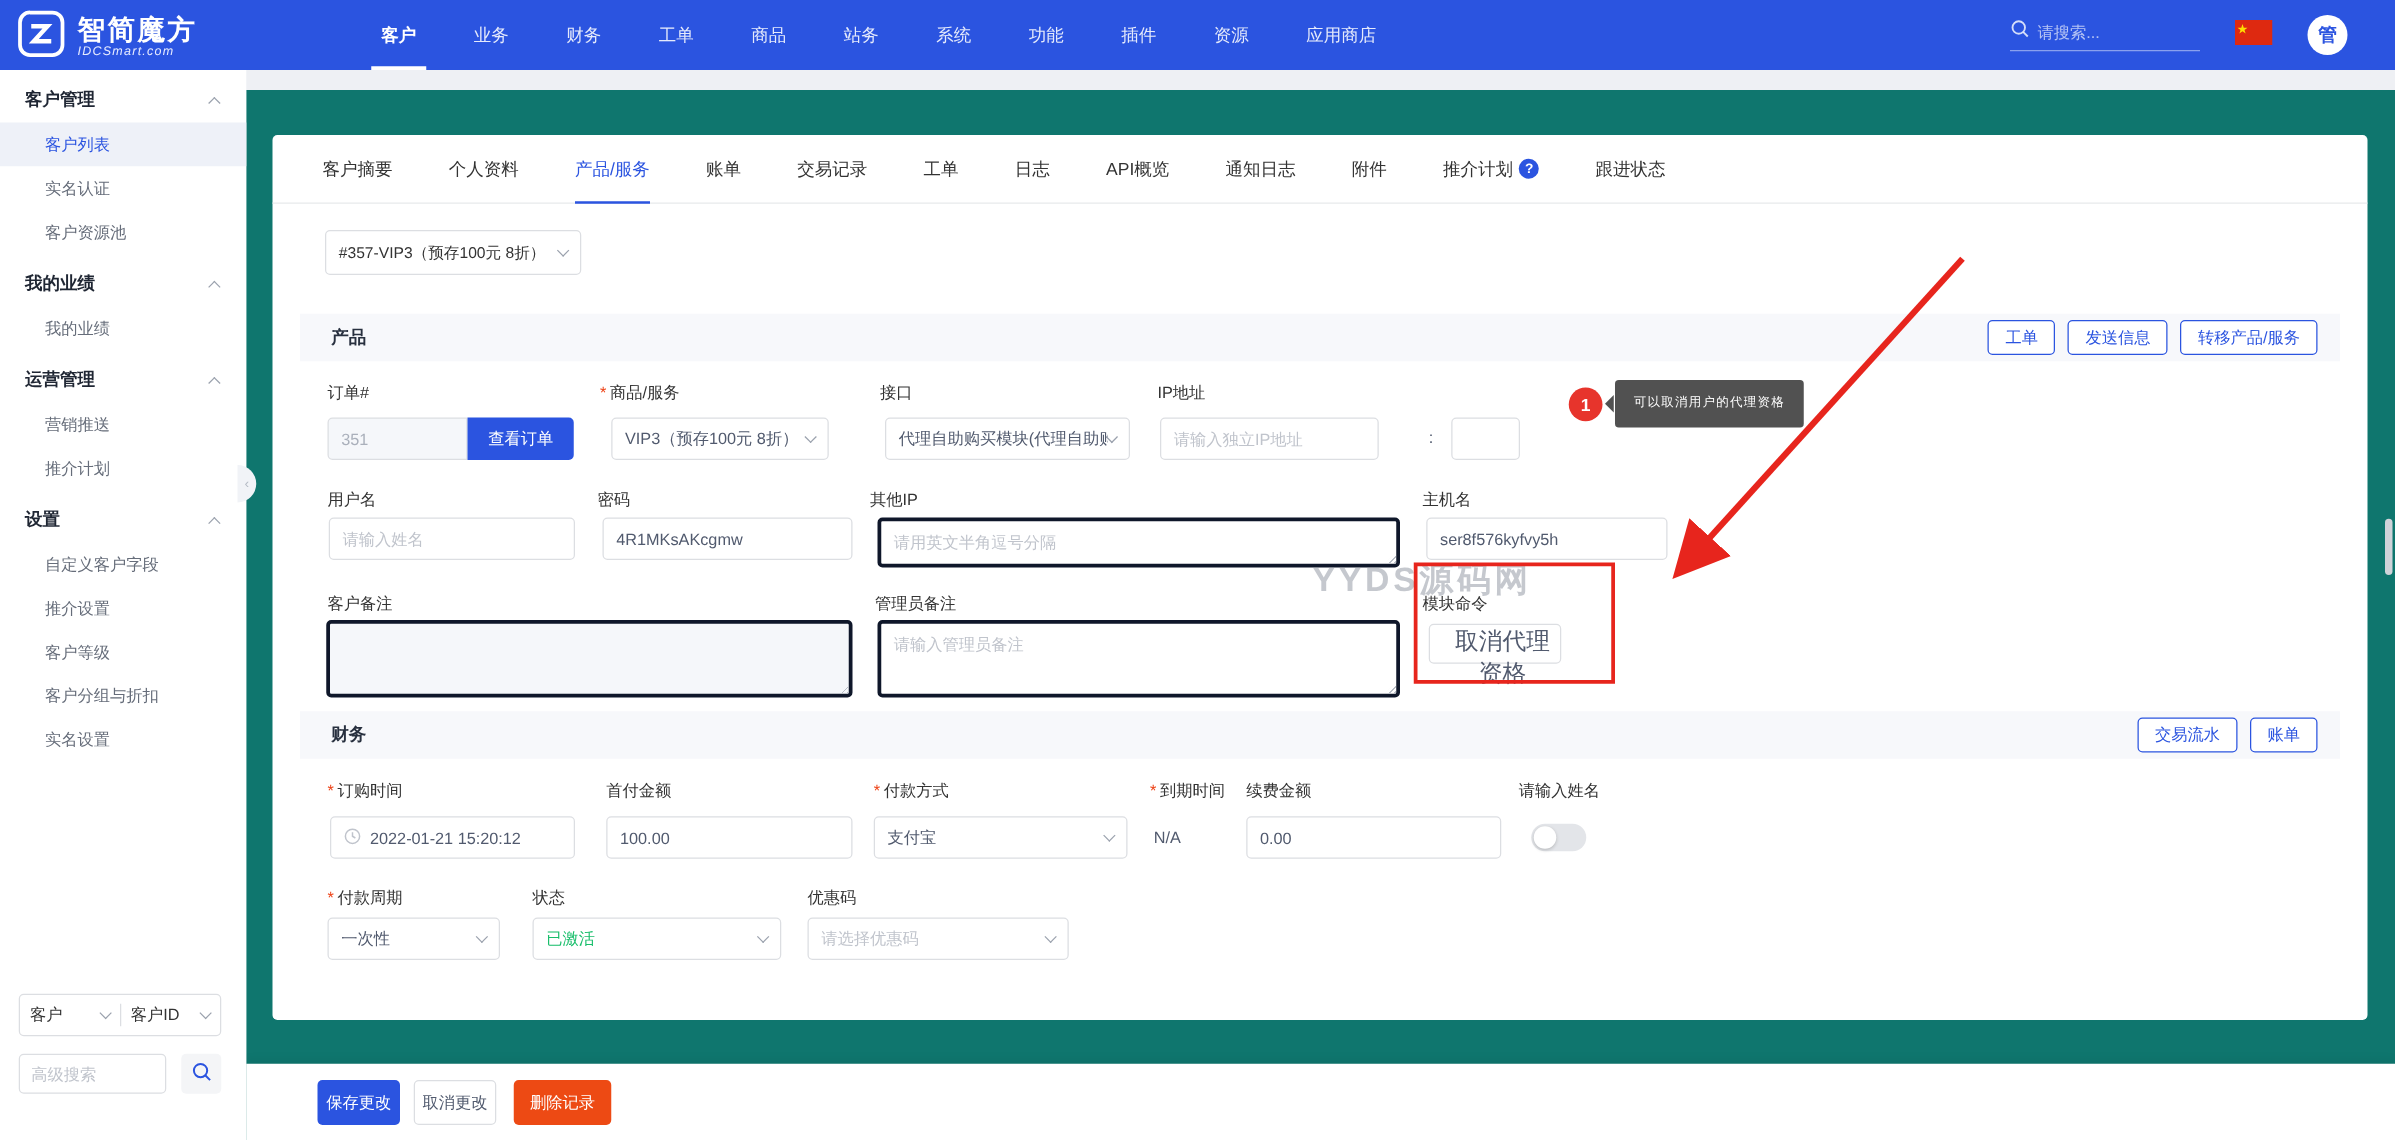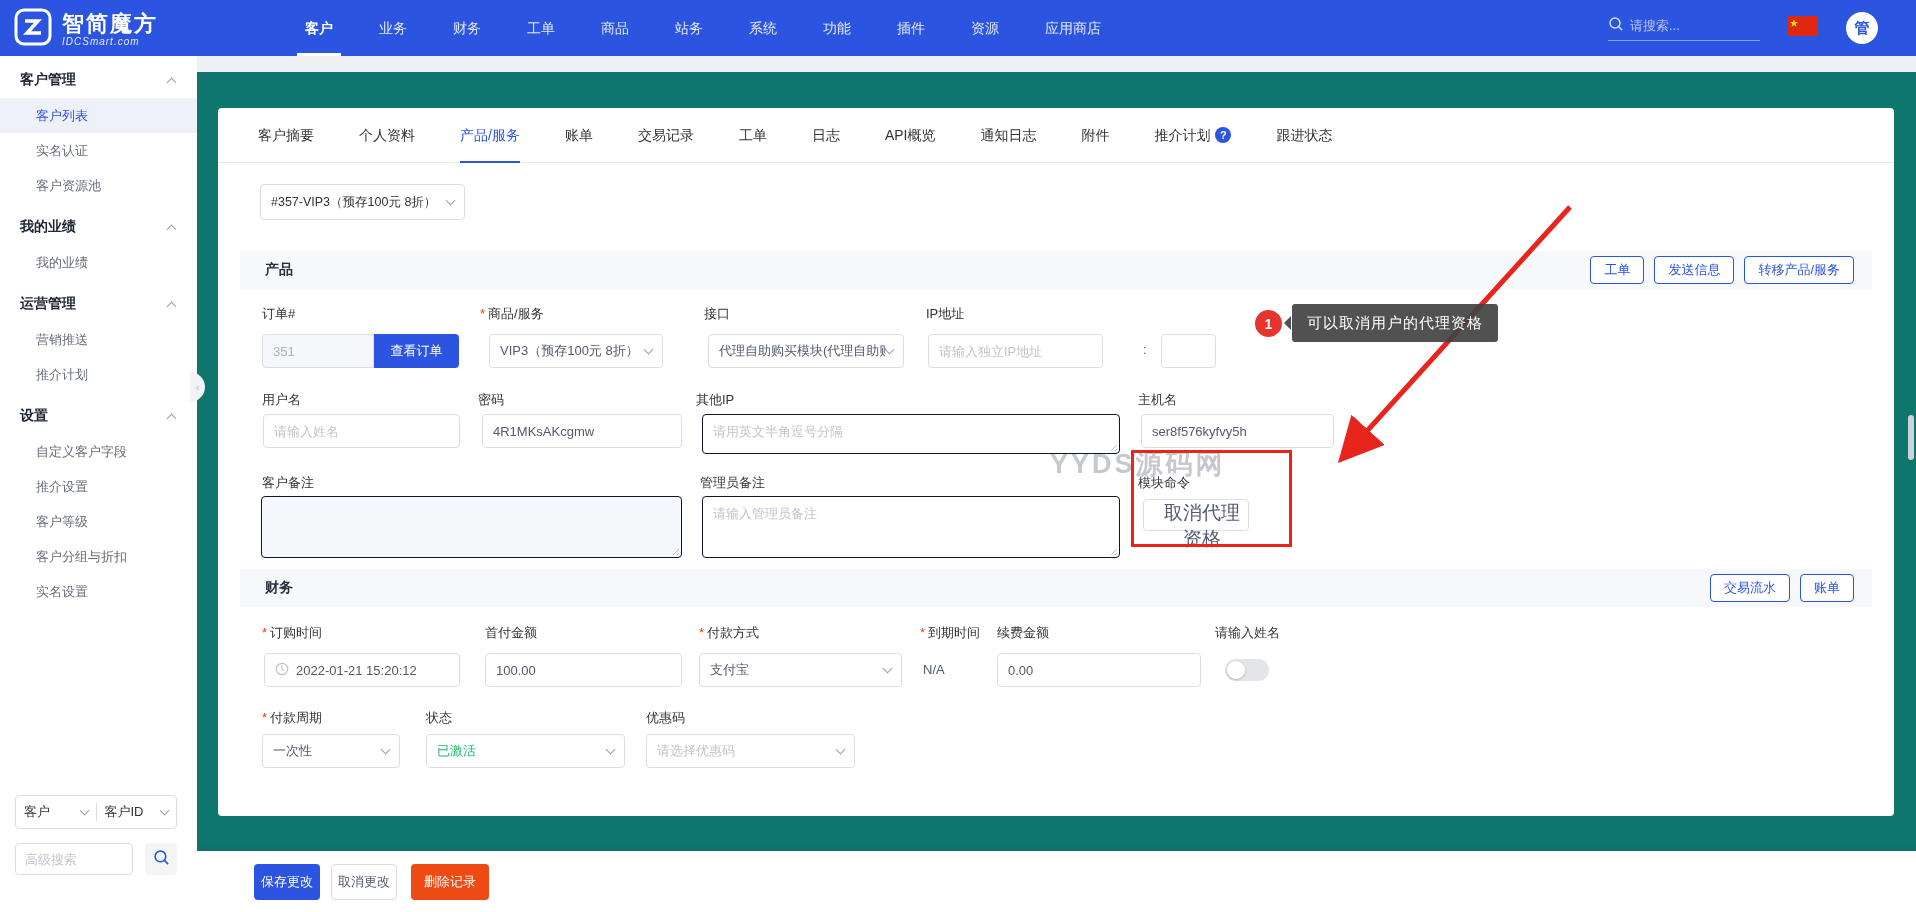--- a/index.html
+++ b/index.html
@@ -72,21 +72,21 @@
   .req { color:#ed4014; margin-right:3px; }
   .inp { position:absolute; height:34px; border:1px solid #dcdee2; border-radius:4px; font-size:13px; color:#515a6e;
     padding:0 10px; outline:none; background:#fff; }
   .inp::placeholder { color:#c0c4cc; }
   .inp:disabled { background:#f5f7fa; color:#aab0bb; }
   .sel { position:absolute; height:34px; border:1px solid #dcdee2; border-radius:4px; background:#fff; font-size:13px; color:#515a6e;
     display:flex; align-items:center; justify-content:space-between; padding:0 10px; cursor:pointer; overflow:hidden; white-space:nowrap; }
   .sel .txt { overflow:hidden; text-overflow:clip; white-space:nowrap; }
   .sel .placeholder { color:#c0c4cc; }
   .ta-wrap { position:absolute; }
-  .ta { width:100%; height:100%; border:1px solid #0f172a; border-radius:4px; font-size:13px; color:#515a6e; padding:8px 10px;
+  .ta { width:100%; height:100%; border:3px solid #0f172a; border-radius:4px; font-size:13px; color:#515a6e; padding:8px 10px;
     outline:none; resize:none; font-family:inherit; background:#fff; }
   .ta::placeholder { color:#c0c4cc; }
   .ta:disabled { background:#f5f7fa; }
   .grip { position:absolute; right:3px; bottom:3px; width:9px; height:9px;
     background:repeating-linear-gradient(135deg,transparent,transparent 2px,#b9bec7 2px,#b9bec7 3px);
     clip-path:polygon(100% 0,100% 100%,0 100%); pointer-events:none; }
   .btn-blue { background:#2b54e0; color:#fff; border:none; border-radius:4px; font-size:13px; cursor:pointer; }
   .btn-white { background:#fff; color:#515a6e; border:1px solid #dcdee2; border-radius:4px; font-size:19px; cursor:pointer;padding-left:12px; }
   .colon { position:absolute; font-size:13px; color:#515a6e; }
   .toggle { position:absolute; width:44px; height:22px; border-radius:11px; background:#e3e5e9; cursor:pointer; }
@@ -102,21 +102,21 @@
   .btn-cancel { left:134px; width:66px; background:#fff; color:#515a6e; border:1px solid #dcdee2; }
   .btn-del { left:214px; width:78px; background:#ed4a14; color:#fff; border:none; }
 
   
   .watermark { position:absolute; left:1050px; top:446px; font-size:27px; font-weight:900; letter-spacing:3px;
     color:rgba(140,146,158,.5); z-index:30; pointer-events:none; }
   .anno-rect { position:absolute; left:1131px; top:450px; width:161px; height:97px; border:3px solid #e7251d; z-index:35; pointer-events:none; }
   .anno-badge { position:absolute; left:1255px; top:310px; width:27px; height:27px; border-radius:50%; background:#e7342c;
     color:#fff; font-size:14px; font-weight:bold; display:flex; align-items:center; justify-content:center; z-index:36; }
   .anno-tip { position:absolute; left:1292px; top:304px; height:38px; background:rgba(66,66,66,.92); color:#fff;
-    font-size:15px; line-height:38px; padding:0 15px; border-radius:3px; white-space:nowrap; z-index:36; letter-spacing:1px; }
+    font-size:10px; line-height:38px; padding:0 15px; border-radius:3px; white-space:nowrap; z-index:36; letter-spacing:1px; }
   .anno-tip::before { content:""; position:absolute; left:-8px; top:12px; border:7px solid transparent; border-right-color:rgba(66,66,66,.92); border-left:none; }
   .anno-arrow { position:absolute; left:0; top:0; width:1916px; height:912px; z-index:34; pointer-events:none; }
   .scroll-thumb { position:absolute; right:2px; top:415px; width:6px; height:45px; border-radius:3px; background:#cfd3d9; z-index:40; }
 </style>
 </head>
 <body>
 
 <header class="navbar">
   <div class="logo">
     <span>

